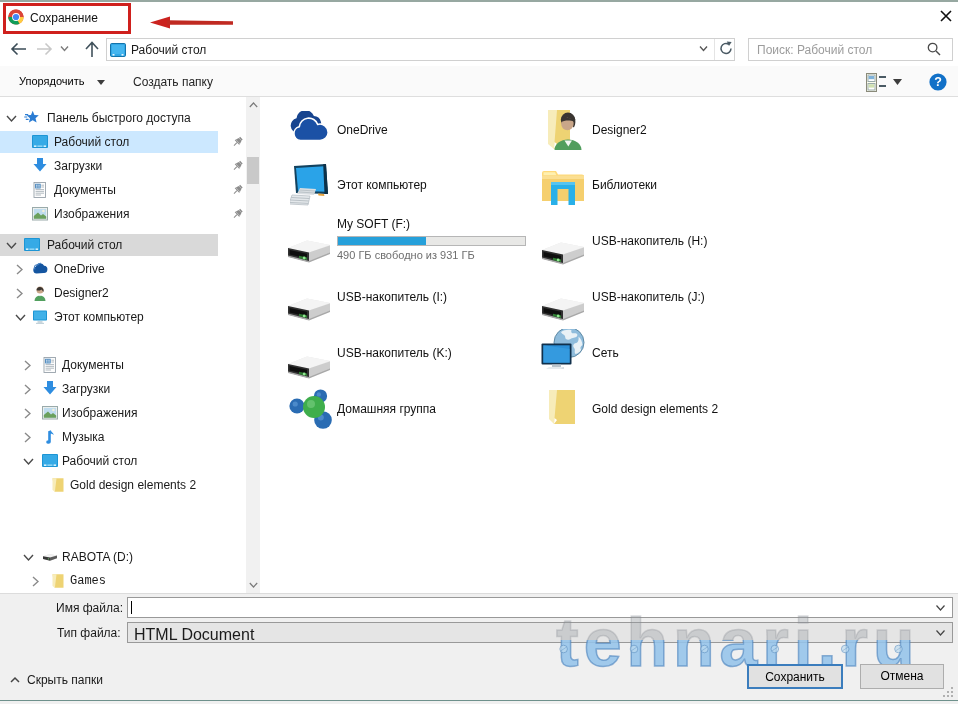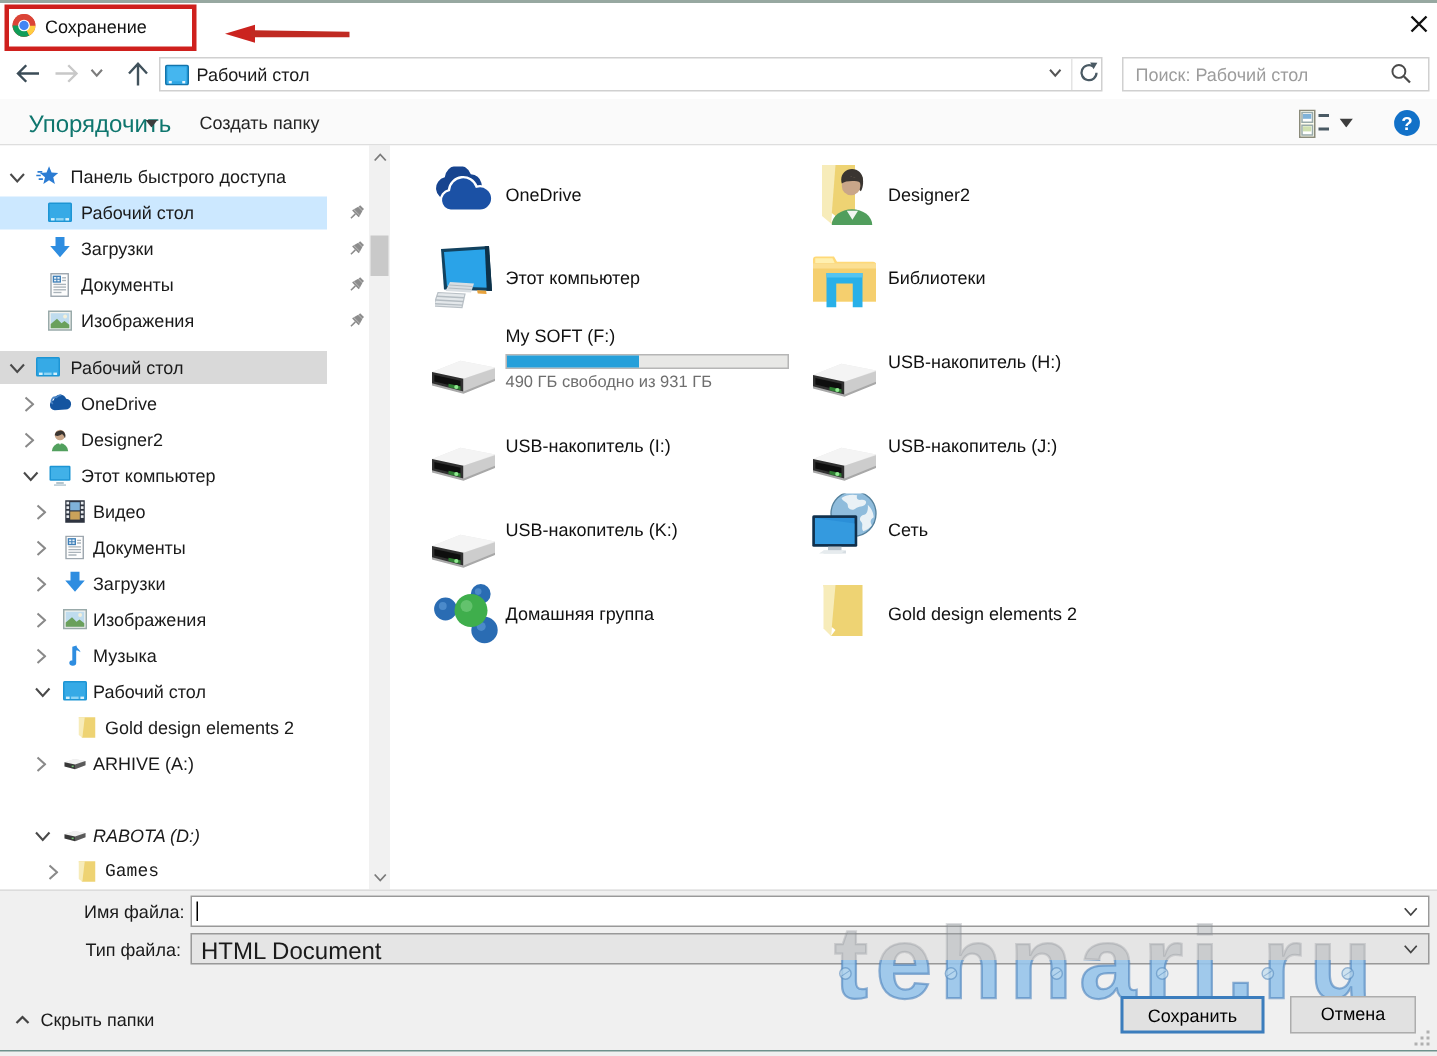--- a/index.html
+++ b/index.html
@@ -87,21 +87,21 @@
  <polygon points="7.8,0.6 12.6,0.9 10,5.1" fill="#4a5a64"></polygon>
 </svg>
 <div class="srch"></div>
 <div class="abs" style="left:757px;top:43px;color:#9c9c9c;font-size:12px">Поиск: Рабочий стол</div>
 <svg class="abs" style="left:927px;top:42px" width="14" height="14" viewBox="0 0 14 14">
  <circle cx="5.6" cy="5.6" r="4.3" stroke="#4a4a4a" stroke-width="1.3" fill="none"></circle>
  <path d="M9 9 L13 13" stroke="#4a4a4a" stroke-width="1.5"></path>
 </svg>
 
 <div class="toolbar"></div>
-<div class="abs" style="left:19px;top:75px;font-size:16px;color:#0f766e">Упорядочить</div>
+<div class="abs" style="left:19px;top:75px;font-size:11px;color:#000000">Упорядочить</div>
 <svg class="abs" style="left:97px;top:80px" width="8" height="5" viewBox="0 0 8 5">
     <polygon points="0,0 8,0 4,5" fill="#3d3d3d"></polygon>
   </svg>
 <div class="abs" style="left:133px;top:75px;font-size:12px;color:#252525">Создать папку</div>
 <svg class="abs" style="left:866px;top:73px" width="22" height="19" viewBox="0 0 22 19">
  <rect x="0.5" y="0.5" width="10" height="18" fill="#fdfdee" stroke="#8a8a7a"></rect>
  <rect x="2" y="2" width="7" height="6.5" fill="#fff" stroke="#9aa"></rect>
  <rect x="2.6" y="3" width="5.6" height="3.2" fill="#7fb2d9"></rect>
  <rect x="2" y="10.5" width="7" height="6.5" fill="#fff" stroke="#9aa"></rect>
  <rect x="2.6" y="11.2" width="5.6" height="3.4" fill="#cfe0b0"></rect>
@@ -308,29 +308,20 @@
 </div>
 <div class="trow" style="top:209px;">
 <svg class="abs" style="left:15px;top:7px" width="11" height="9" viewBox="0 0 11 9">
         <use href="#c-d"></use>
       </svg>
 <svg class="abs" style="left:32px;top:3px" width="16" height="16" viewBox="0 0 16 16">
         <use href="#i-mon"></use>
       </svg>
 <div class="lbl" style="left:54px">Этот компьютер</div>
 </div>
-<div class="trow" style="top:233px;">
-<svg class="abs" style="left:24px;top:6px" width="7" height="11" viewBox="0 0 7 11">
-        <use href="#c-r"></use>
-      </svg>
-<svg class="abs" style="left:42px;top:3px" width="16" height="16" viewBox="0 0 16 16">
-        <use href="#i-film"></use>
-      </svg>
-<div class="lbl" style="left:62px">Видео</div>
-</div>
 <div class="trow" style="top:257px;">
 <svg class="abs" style="left:24px;top:6px" width="7" height="11" viewBox="0 0 7 11">
         <use href="#c-r"></use>
       </svg>
 <svg class="abs" style="left:42px;top:3px" width="16" height="16" viewBox="0 0 16 16">
         <use href="#i-doc"></use>
       </svg>
 <div class="lbl" style="left:62px">Документы</div>
 </div>
 <div class="trow" style="top:281px;">
@@ -368,30 +359,21 @@
         <use href="#i-desk"></use>
       </svg>
 <div class="lbl" style="left:62px">Рабочий стол</div>
 </div>
 <div class="trow" style="top:377px;">
 <svg class="abs" style="left:50px;top:3px" width="16" height="16" viewBox="0 0 16 16">
         <use href="#i-vfold"></use>
       </svg>
 <div class="lbl" style="left:70px">Gold design elements 2</div>
 </div>
-<div class="trow" style="top:401px;">
-<svg class="abs" style="left:24px;top:6px" width="7" height="11" viewBox="0 0 7 11">
-        <use href="#c-r"></use>
-      </svg>
-<svg class="abs" style="left:42px;top:3px" width="16" height="16" viewBox="0 0 16 16">
-        <use href="#i-drive"></use>
-      </svg>
-<div class="lbl" style="left:62px">ARHIVE (A:)</div>
-</div>
-<div class="trow" style="top:449px;font-style:italic;">
+<div class="trow" style="top:449px;">
 <svg class="abs" style="left:23px;top:7px" width="11" height="9" viewBox="0 0 11 9">
         <use href="#c-d"></use>
       </svg>
 <svg class="abs" style="left:42px;top:3px" width="16" height="16" viewBox="0 0 16 16">
         <use href="#i-drive"></use>
       </svg>
 <div class="lbl" style="left:62px">RABOTA (D:)</div>
 </div>
 <div class="trow" style="top:473px;font-family:Liberation Mono, monospace;">
 <svg class="abs" style="left:32px;top:6px" width="7" height="11" viewBox="0 0 7 11">

